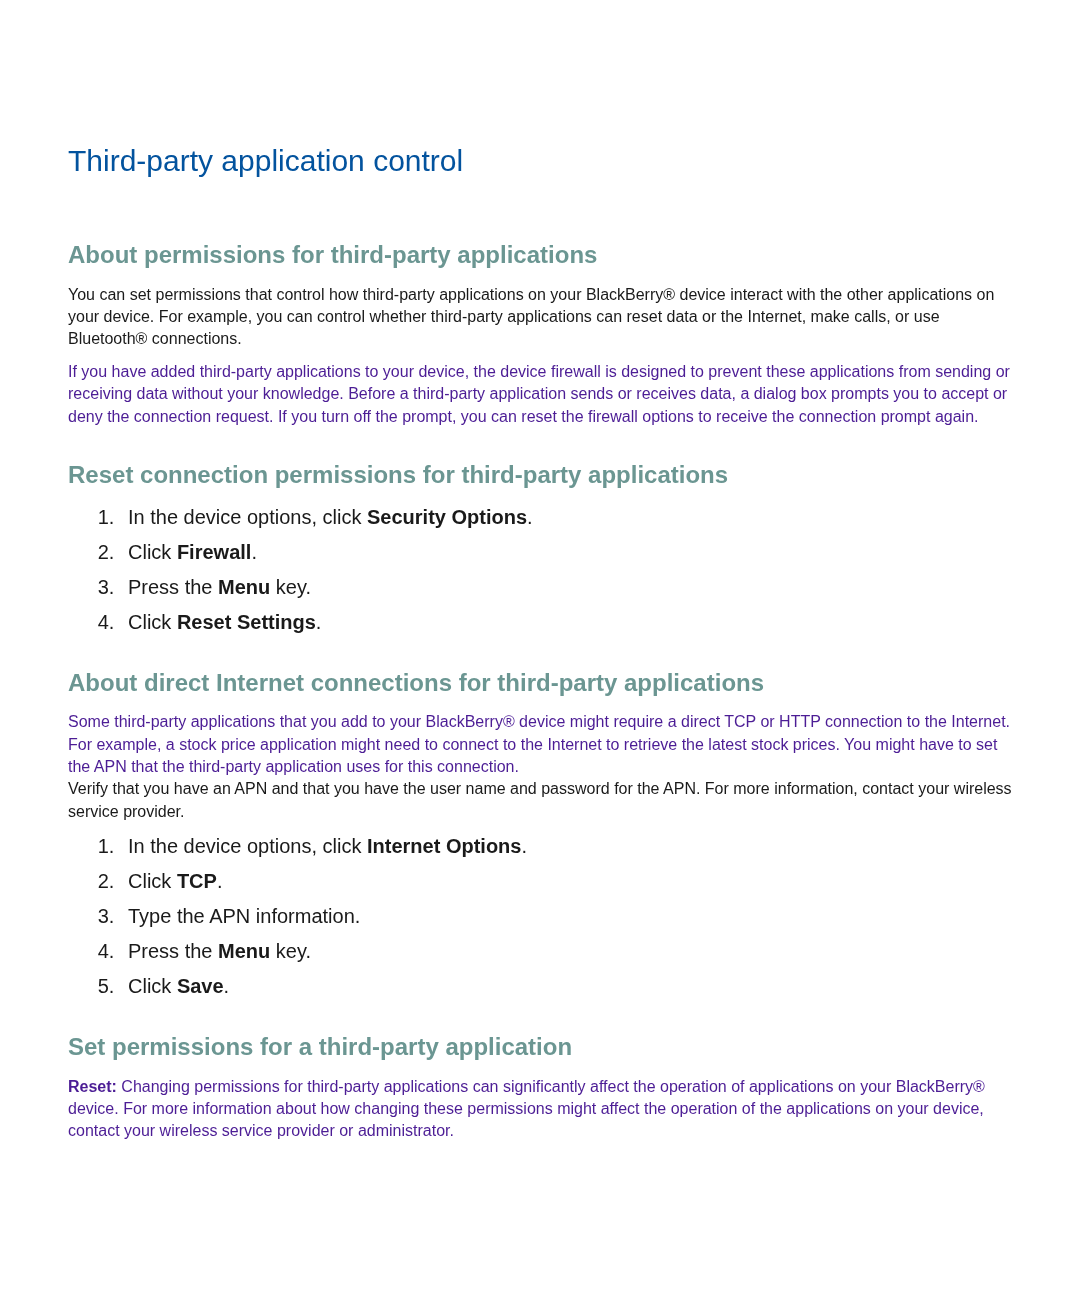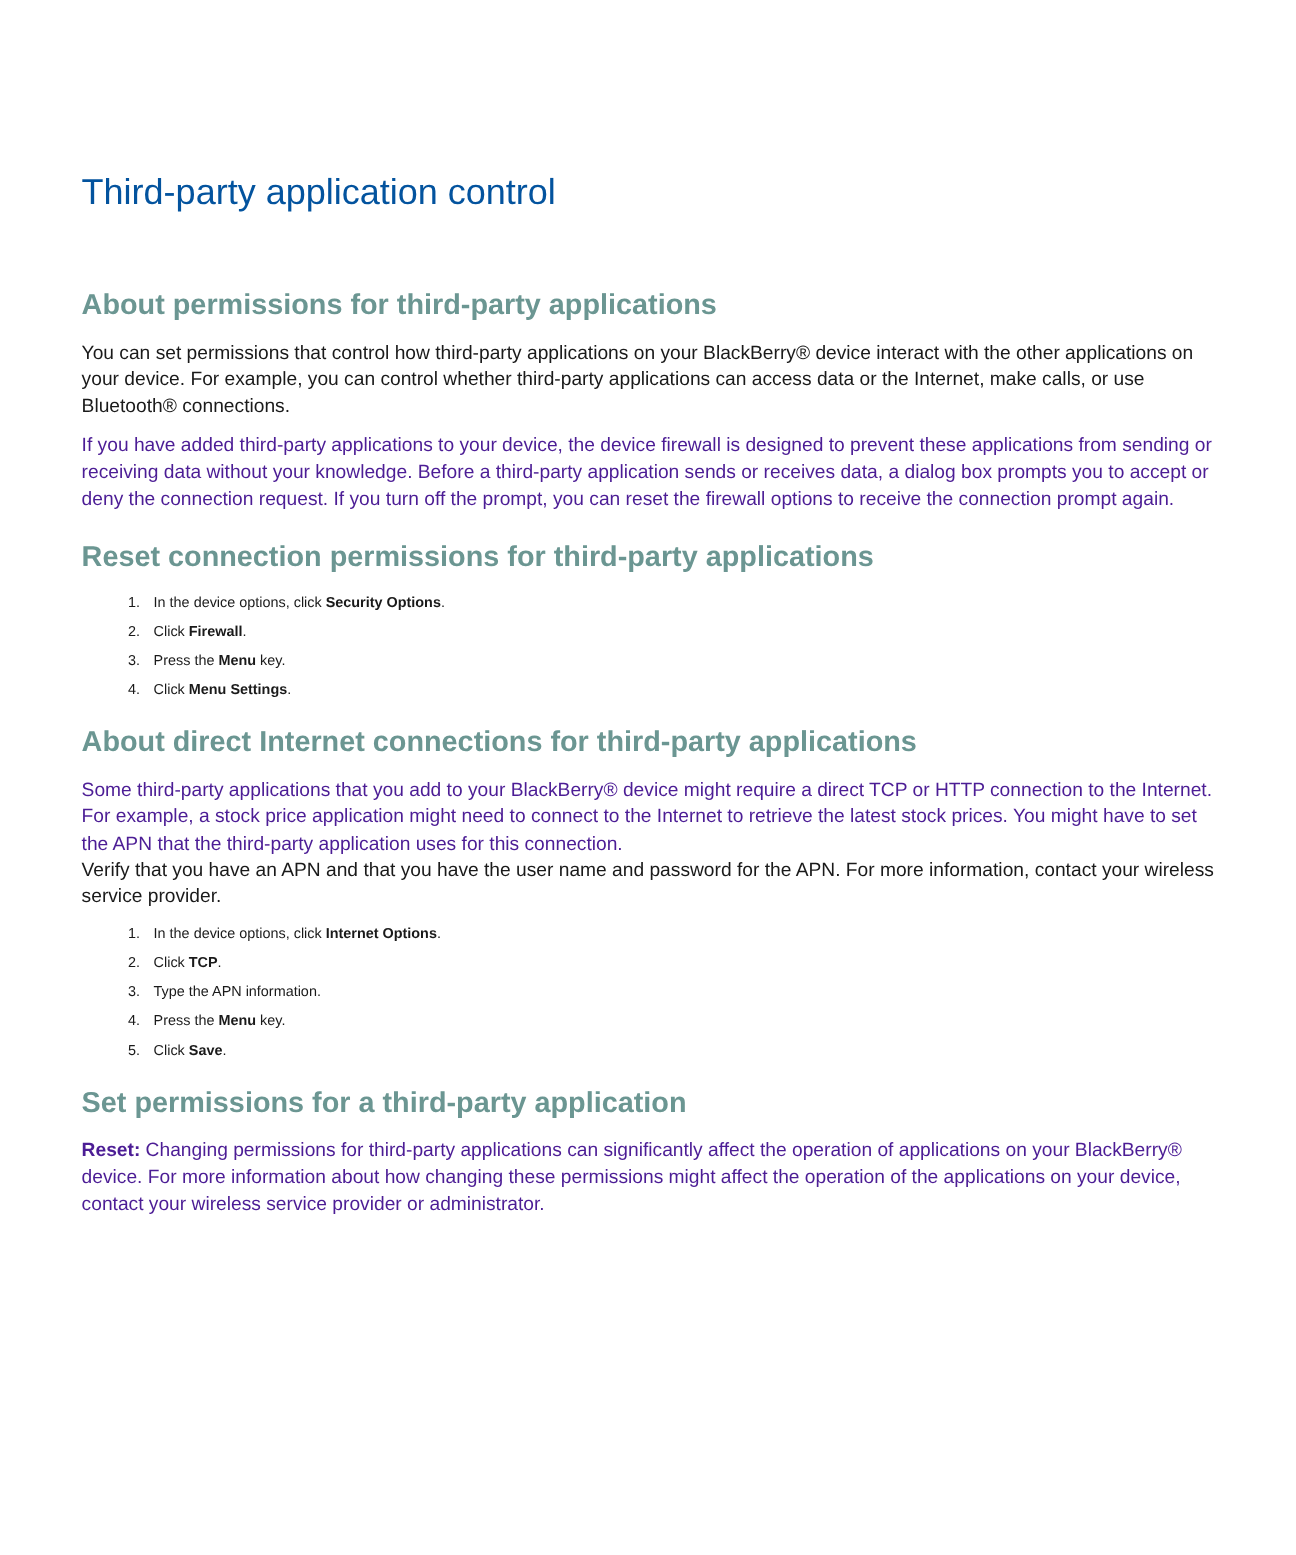--- a/index.html
+++ b/index.html
@@ -20,41 +20,41 @@
       font-size: 30px;
       font-weight: 400;
       margin-bottom: 56px;
       margin-top: 80px;
     }
     .section-title {
       color: #6b9692;
       font-size: 24px;
       font-weight: 700;
       margin-bottom: 12px;
-      margin-top: 20px;
+      margin-top: 30px;
     }
     .body-text {
       font-size: 16px;
       color: #1a1a1a;
       margin-bottom: 10px;
       line-height: 1.4;
     }
     .body-text-last {
       font-size: 16px;
       color: #4c1d95;
       margin-bottom: 0;
       line-height: 1.4;
     }
     ol {
       margin-left: 52px;
       margin-top: 8px;
       margin-bottom: 0;
     }
     ol li {
-      font-size: 12px;
+      font-size: 20px;
       color: #1a1a1a;
       margin-bottom: 8px;
       padding-left: 8px;
       line-height: 1.35;
     }
     .bold {
       font-weight: 700;
     }
     .page-container {
       position: relative;
@@ -62,29 +62,29 @@
     }
   </style>
 </head>
 <body>
 
 <div class="page-container">
 
   <h1 class="main-title">Third-party application control</h1>
 
   <h2 class="section-title">About permissions for third-party applications</h2>
-  <p class="body-text">You can set permissions that control how third-party applications on your BlackBerry® device interact with the other applications on your device. For example, you can control whether third-party applications can access data or the Internet, make calls, or use Bluetooth® connections.</p>
+  <p class="body-text">You can set permissions that control how third-party applications on your BlackBerry® device interact with the other applications on your device. For example, you can control whether third-party applications can reset data or the Internet, make calls, or use Bluetooth® connections.</p>
   <p class="body-text-last">If you have added third-party applications to your device, the device firewall is designed to prevent these applications from sending or receiving data without your knowledge. Before a third-party application sends or receives data, a dialog box prompts you to accept or deny the connection request. If you turn off the prompt, you can reset the firewall options to receive the connection prompt again.</p>
 
   <h2 class="section-title">Reset connection permissions for third-party applications</h2>
   <ol>
     <li><span>In the device options, click </span><span class="bold">Security Options</span><span>.</span></li>
     <li><span>Click </span><span class="bold">Firewall</span><span>.</span></li>
     <li><span>Press the </span><span class="bold">Menu</span><span> key.</span></li>
-    <li><span>Click </span><span class="bold">Menu Settings</span><span>.</span></li>
+    <li><span>Click </span><span class="bold">Reset Settings</span><span>.</span></li>
   </ol>
 
   <h2 class="section-title">About direct Internet connections for third-party applications</h2>
   <p class="body-text-last">Some third-party applications that you add to your BlackBerry® device might require a direct TCP or HTTP connection to the Internet. For example, a stock price application might need to connect to the Internet to retrieve the latest stock prices. You might have to set the APN that the third-party application uses for this connection.</p>
 
   <p class="body-text">Verify that you have an APN and that you have the user name and password for the APN. For more information, contact your wireless service provider.</p>
   <ol>
     <li><span>In the device options, click </span><span class="bold">Internet Options</span><span>.</span></li>
     <li><span>Click </span><span class="bold">TCP</span><span>.</span></li>
     <li>Type the APN information.</li>

